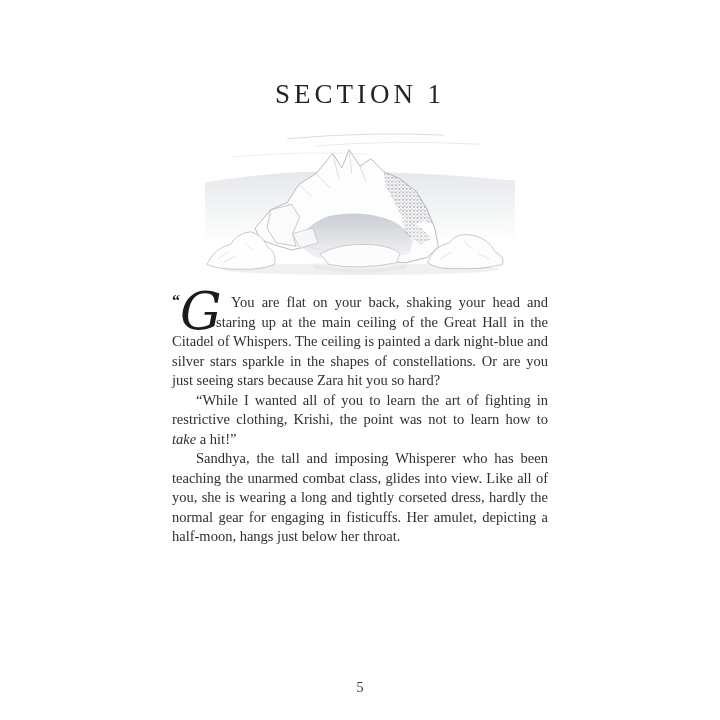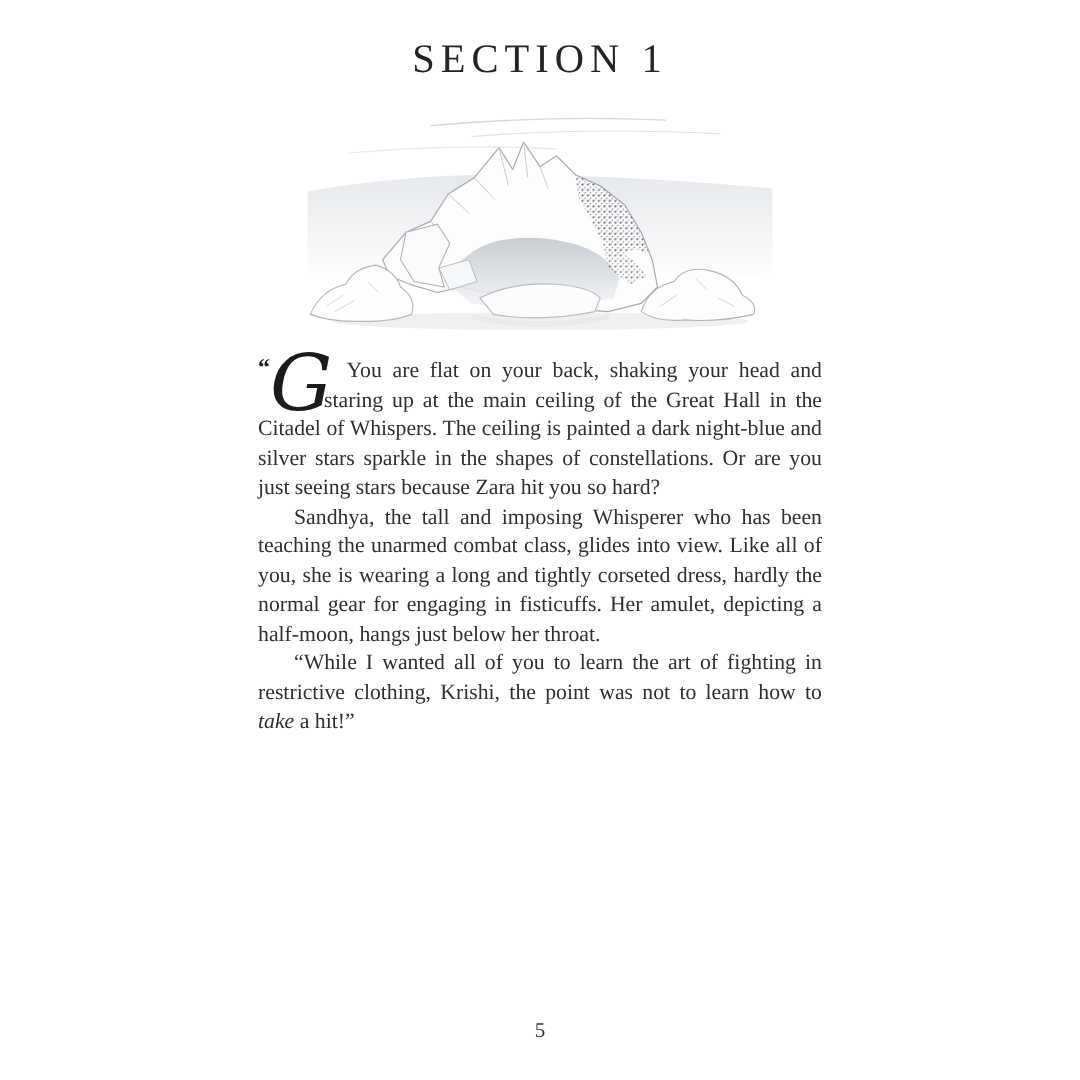--- a/index.html
+++ b/index.html
@@ -2,21 +2,21 @@
 <html><head>
 <meta charset="utf-8">
 <style>
   html,body{margin:0;padding:0;background:#ffffff;}
   .page{
     width:720px;height:720px;margin:0 auto;position:relative;
     background:#ffffff;overflow:hidden;
     font-family:"Liberation Serif", serif;color:#2f2f2f;
   }
   .section-title{
-    margin:0;padding-top:24px;text-align:center;
+    margin:0;padding-top:79px;text-align:center;
     font-family:"Liberation Serif", serif;
     font-size:27px;font-weight:normal;letter-spacing:4px;
     color:#242424;line-height:1.15;
   }
   .illustration{width:322px;margin:16px auto 10px;height:155px;}
   .illustration svg{display:block;}
   .body-text{
     width:376px;margin:12px auto 0;
     font-size:14.5px;line-height:19.5px;text-align:justify;
     color:#2f2f2f;
@@ -121,22 +121,22 @@
     <p class="para">
       <span class="dropcap">
           <span class="dc-q">“</span>
           <span class="dc-g">G</span>
         </span>
     </p>
 
     <p class="para after-drop">You are flat on your back, shaking your head and staring up at the main ceiling of the Great Hall in the Citadel of Whispers. The ceiling is painted a dark night-blue and silver stars sparkle in the shapes of constellations. Or are you just seeing stars because Zara hit you so hard?</p>
 
 
+    <p class="para indent"><span>“While I wanted all of you to learn the art of fighting in restrictive clothing, Krishi, the point was not to learn how to </span><em>take</em><span> a hit!”</span></p>
+
     <p class="para indent">Sandhya, the tall and imposing Whisperer who has been teaching the unarmed combat class, glides into view. Like all of you, she is wearing a long and tightly corseted dress, hardly the normal gear for engaging in fisticuffs. Her amulet, depicting a half-moon, hangs just below her throat.</p>
-
-    <p class="para indent"><span>“While I wanted all of you to learn the art of fighting in restrictive clothing, Krishi, the point was not to learn how to </span><em>take</em><span> a hit!”</span></p>
 
 
   </div>
 
   <div class="page-number">5</div>
 
 </div>
 
 </body></html>

